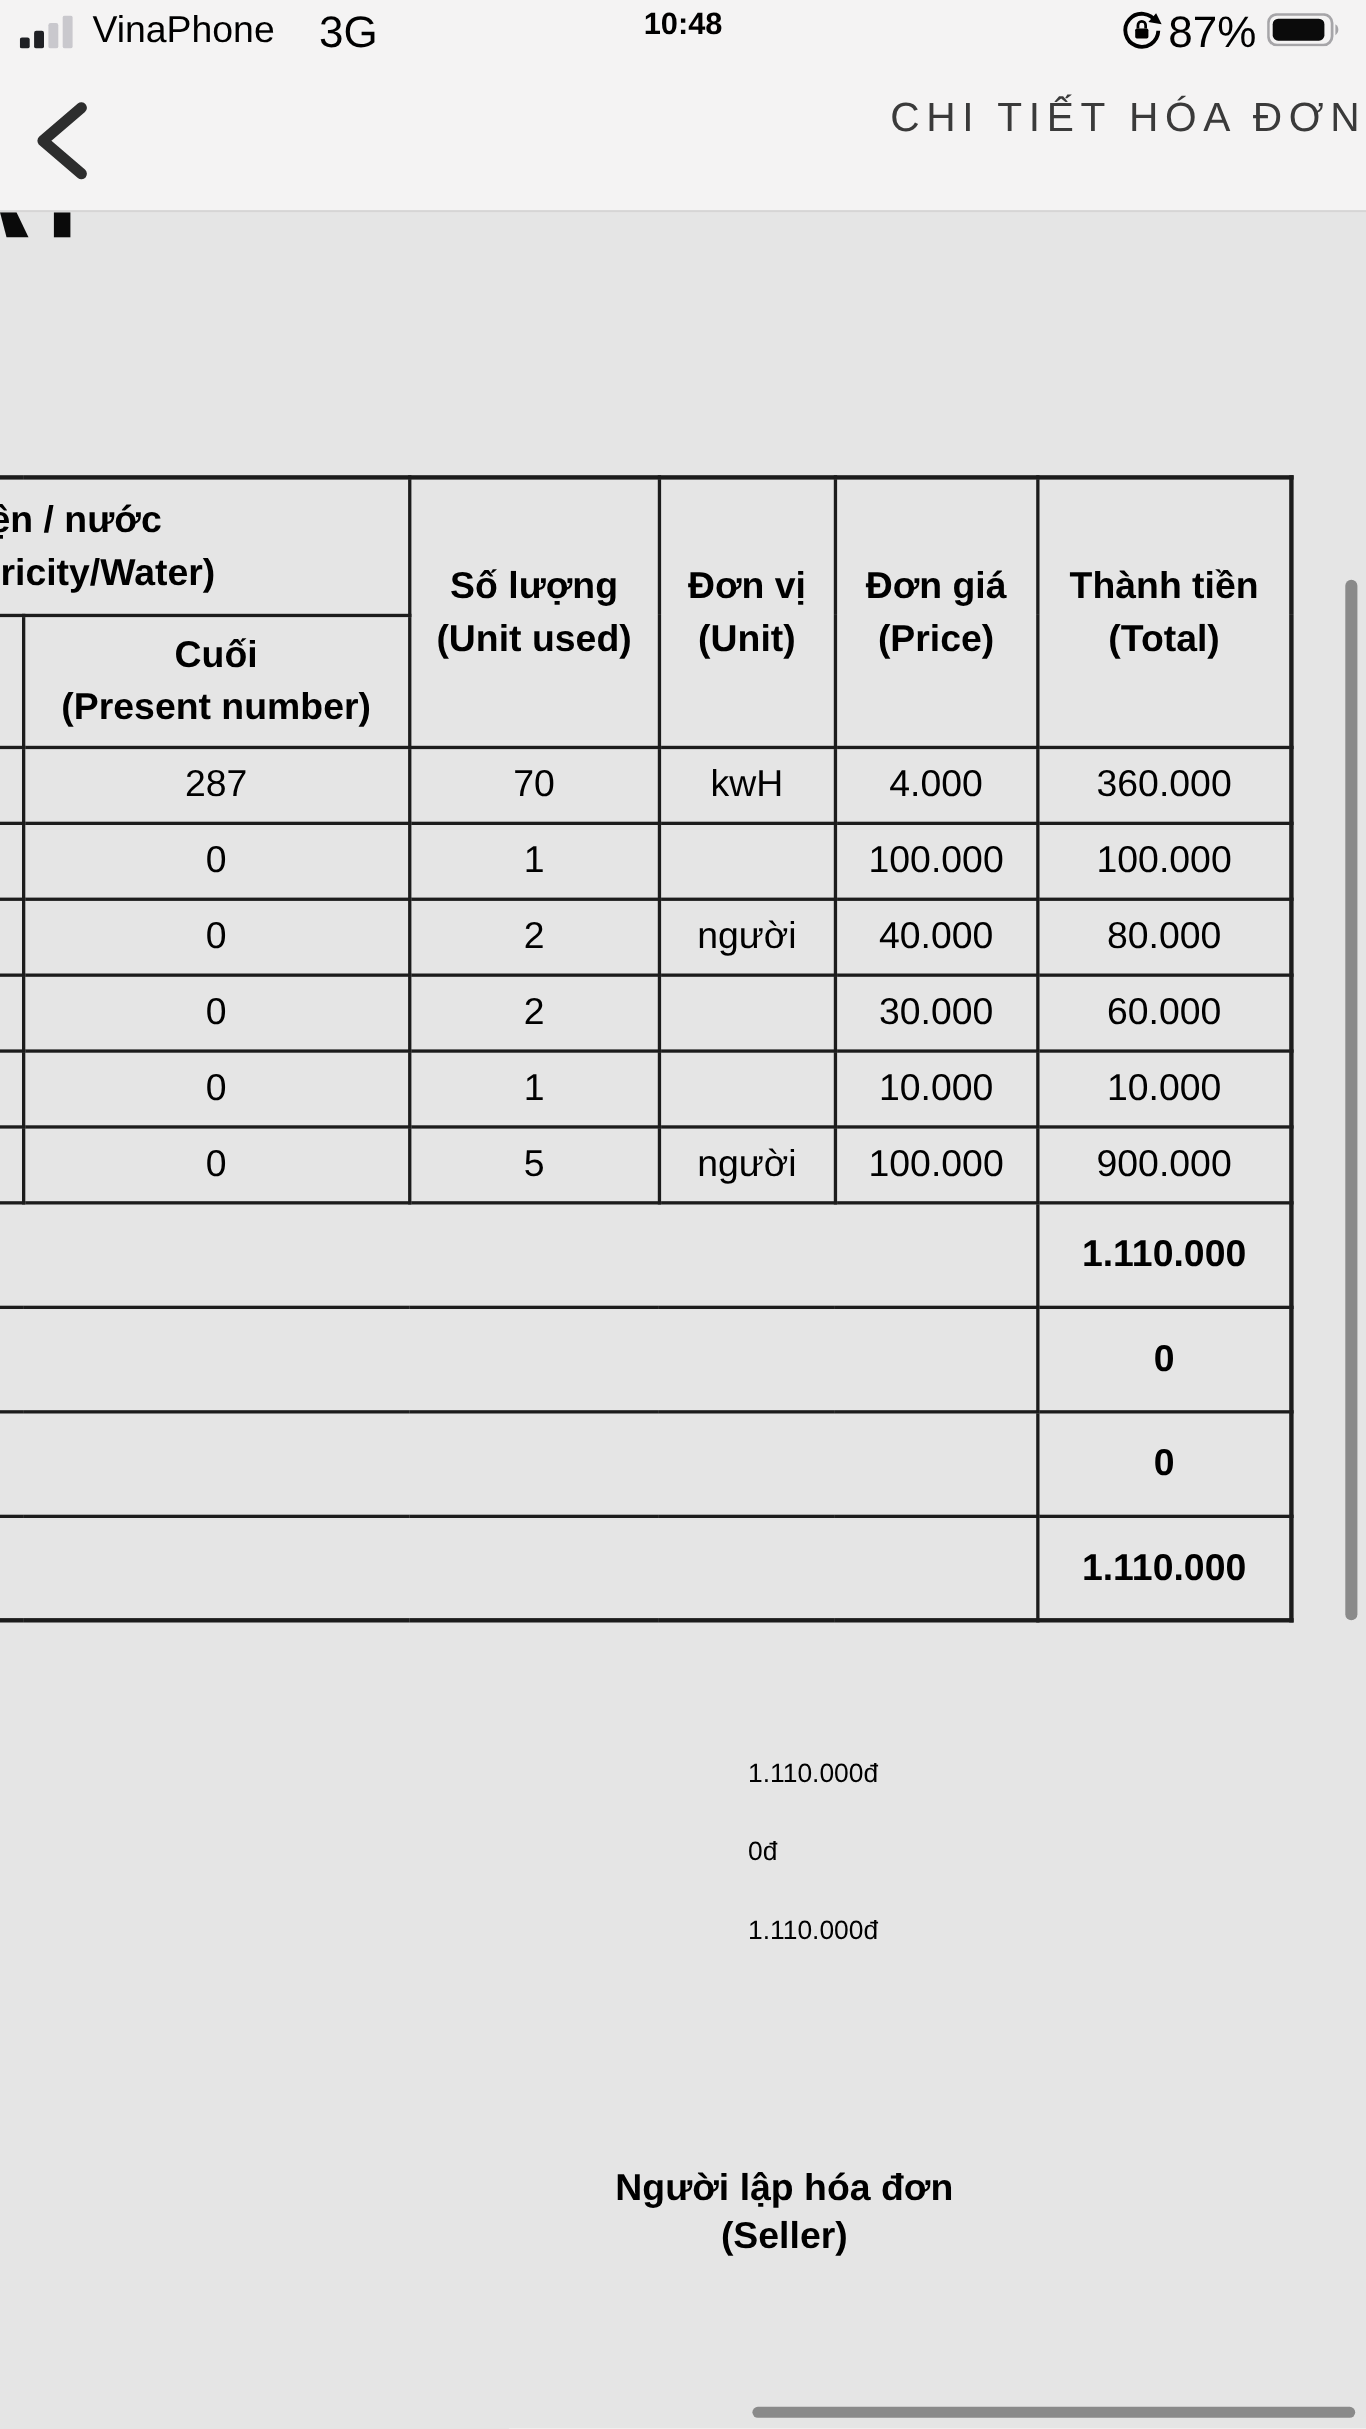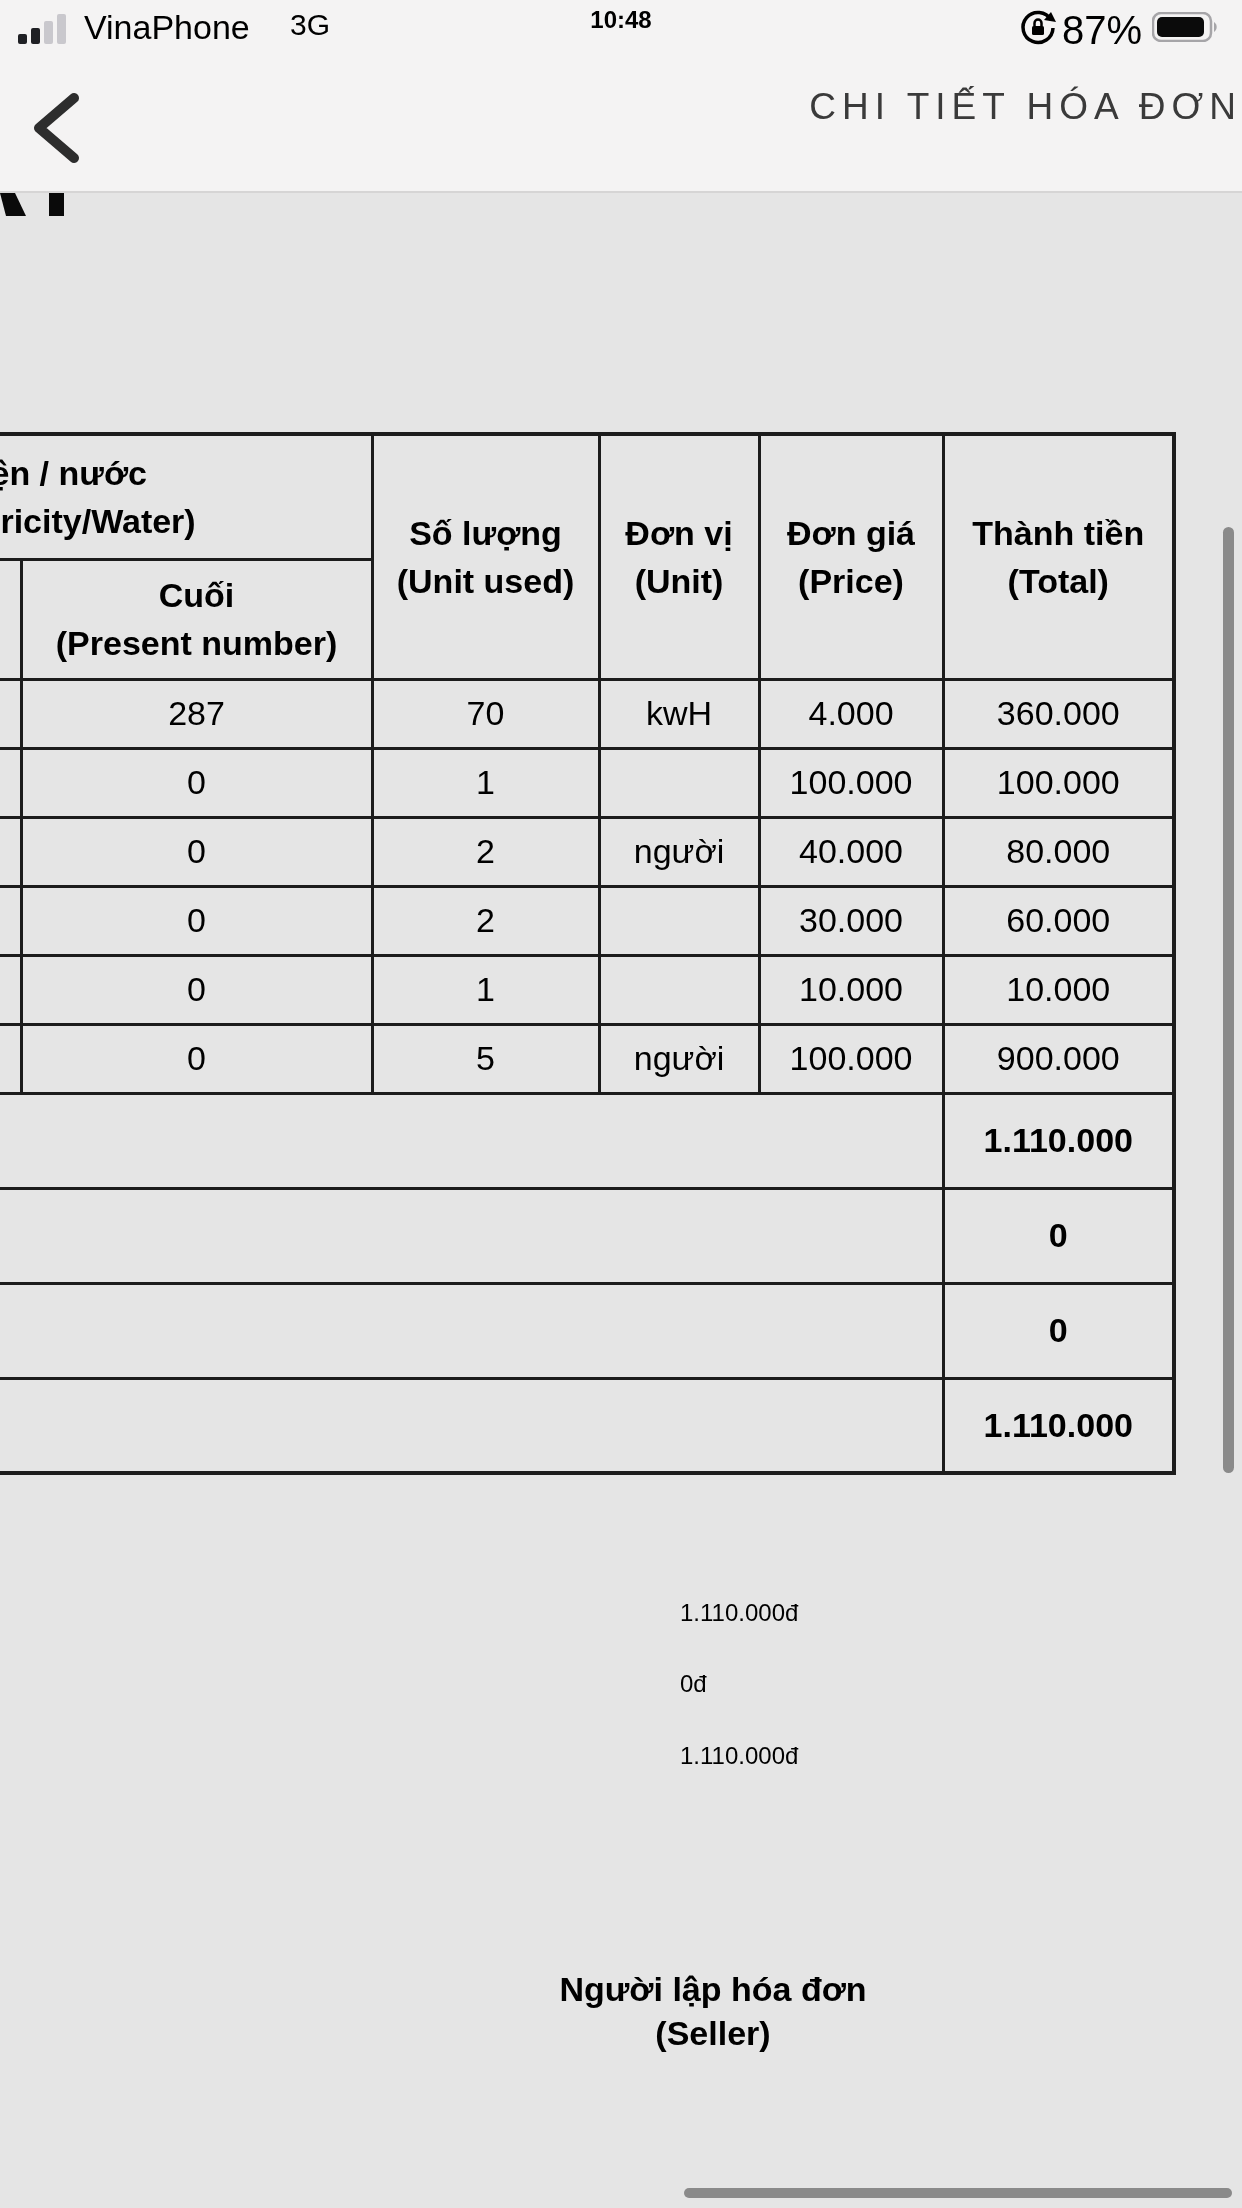--- a/index.html
+++ b/index.html
@@ -4,22 +4,22 @@
 <style>
   html,body{margin:0;padding:0;background:#fff;}
   .screen{position:relative;width:1242px;height:2208px;overflow:hidden;background:#e5e5e5;
           font-family:"Liberation Sans",sans-serif;color:#000;}
   
   .topbg{position:absolute;left:0;top:0;width:1242px;height:193px;background:#f4f3f3;
          border-bottom:2px solid #d6d5d5;box-sizing:border-box;}
   .statusbar{position:absolute;left:0;top:0;width:1242px;height:54px;}
   .sig{position:absolute;left:18px;top:14px;}
   .carrier{position:absolute;left:84px;top:8px;font-size:34px;}
-  .network{position:absolute;left:290px;top:8px;font-size:30px;}
-  .time{position:absolute;left:0;top:6px;width:1242px;text-align:center;font-size:24px;font-weight:bold;}
+  .network{position:absolute;left:290px;top:8px;font-size:40px;}
+  .time{position:absolute;left:0;top:6px;width:1242px;text-align:center;font-size:28px;font-weight:bold;}
   .lockicon{position:absolute;left:1018px;top:8px;}
   .battpct{position:absolute;left:1062px;top:8px;width:80px;text-align:right;font-size:40px;}
   .batticon{position:absolute;left:1152px;top:12px;}
   
   .backbtn{position:absolute;left:30px;top:92px;width:52px;height:72px;cursor:pointer;}
   .navtitle{position:absolute;left:0;top:86px;width:1242px;text-align:right;
             font-size:37px;letter-spacing:6px;color:#3a3a3a;}
   
   .remnant{position:absolute;left:0;top:193px;}
   

